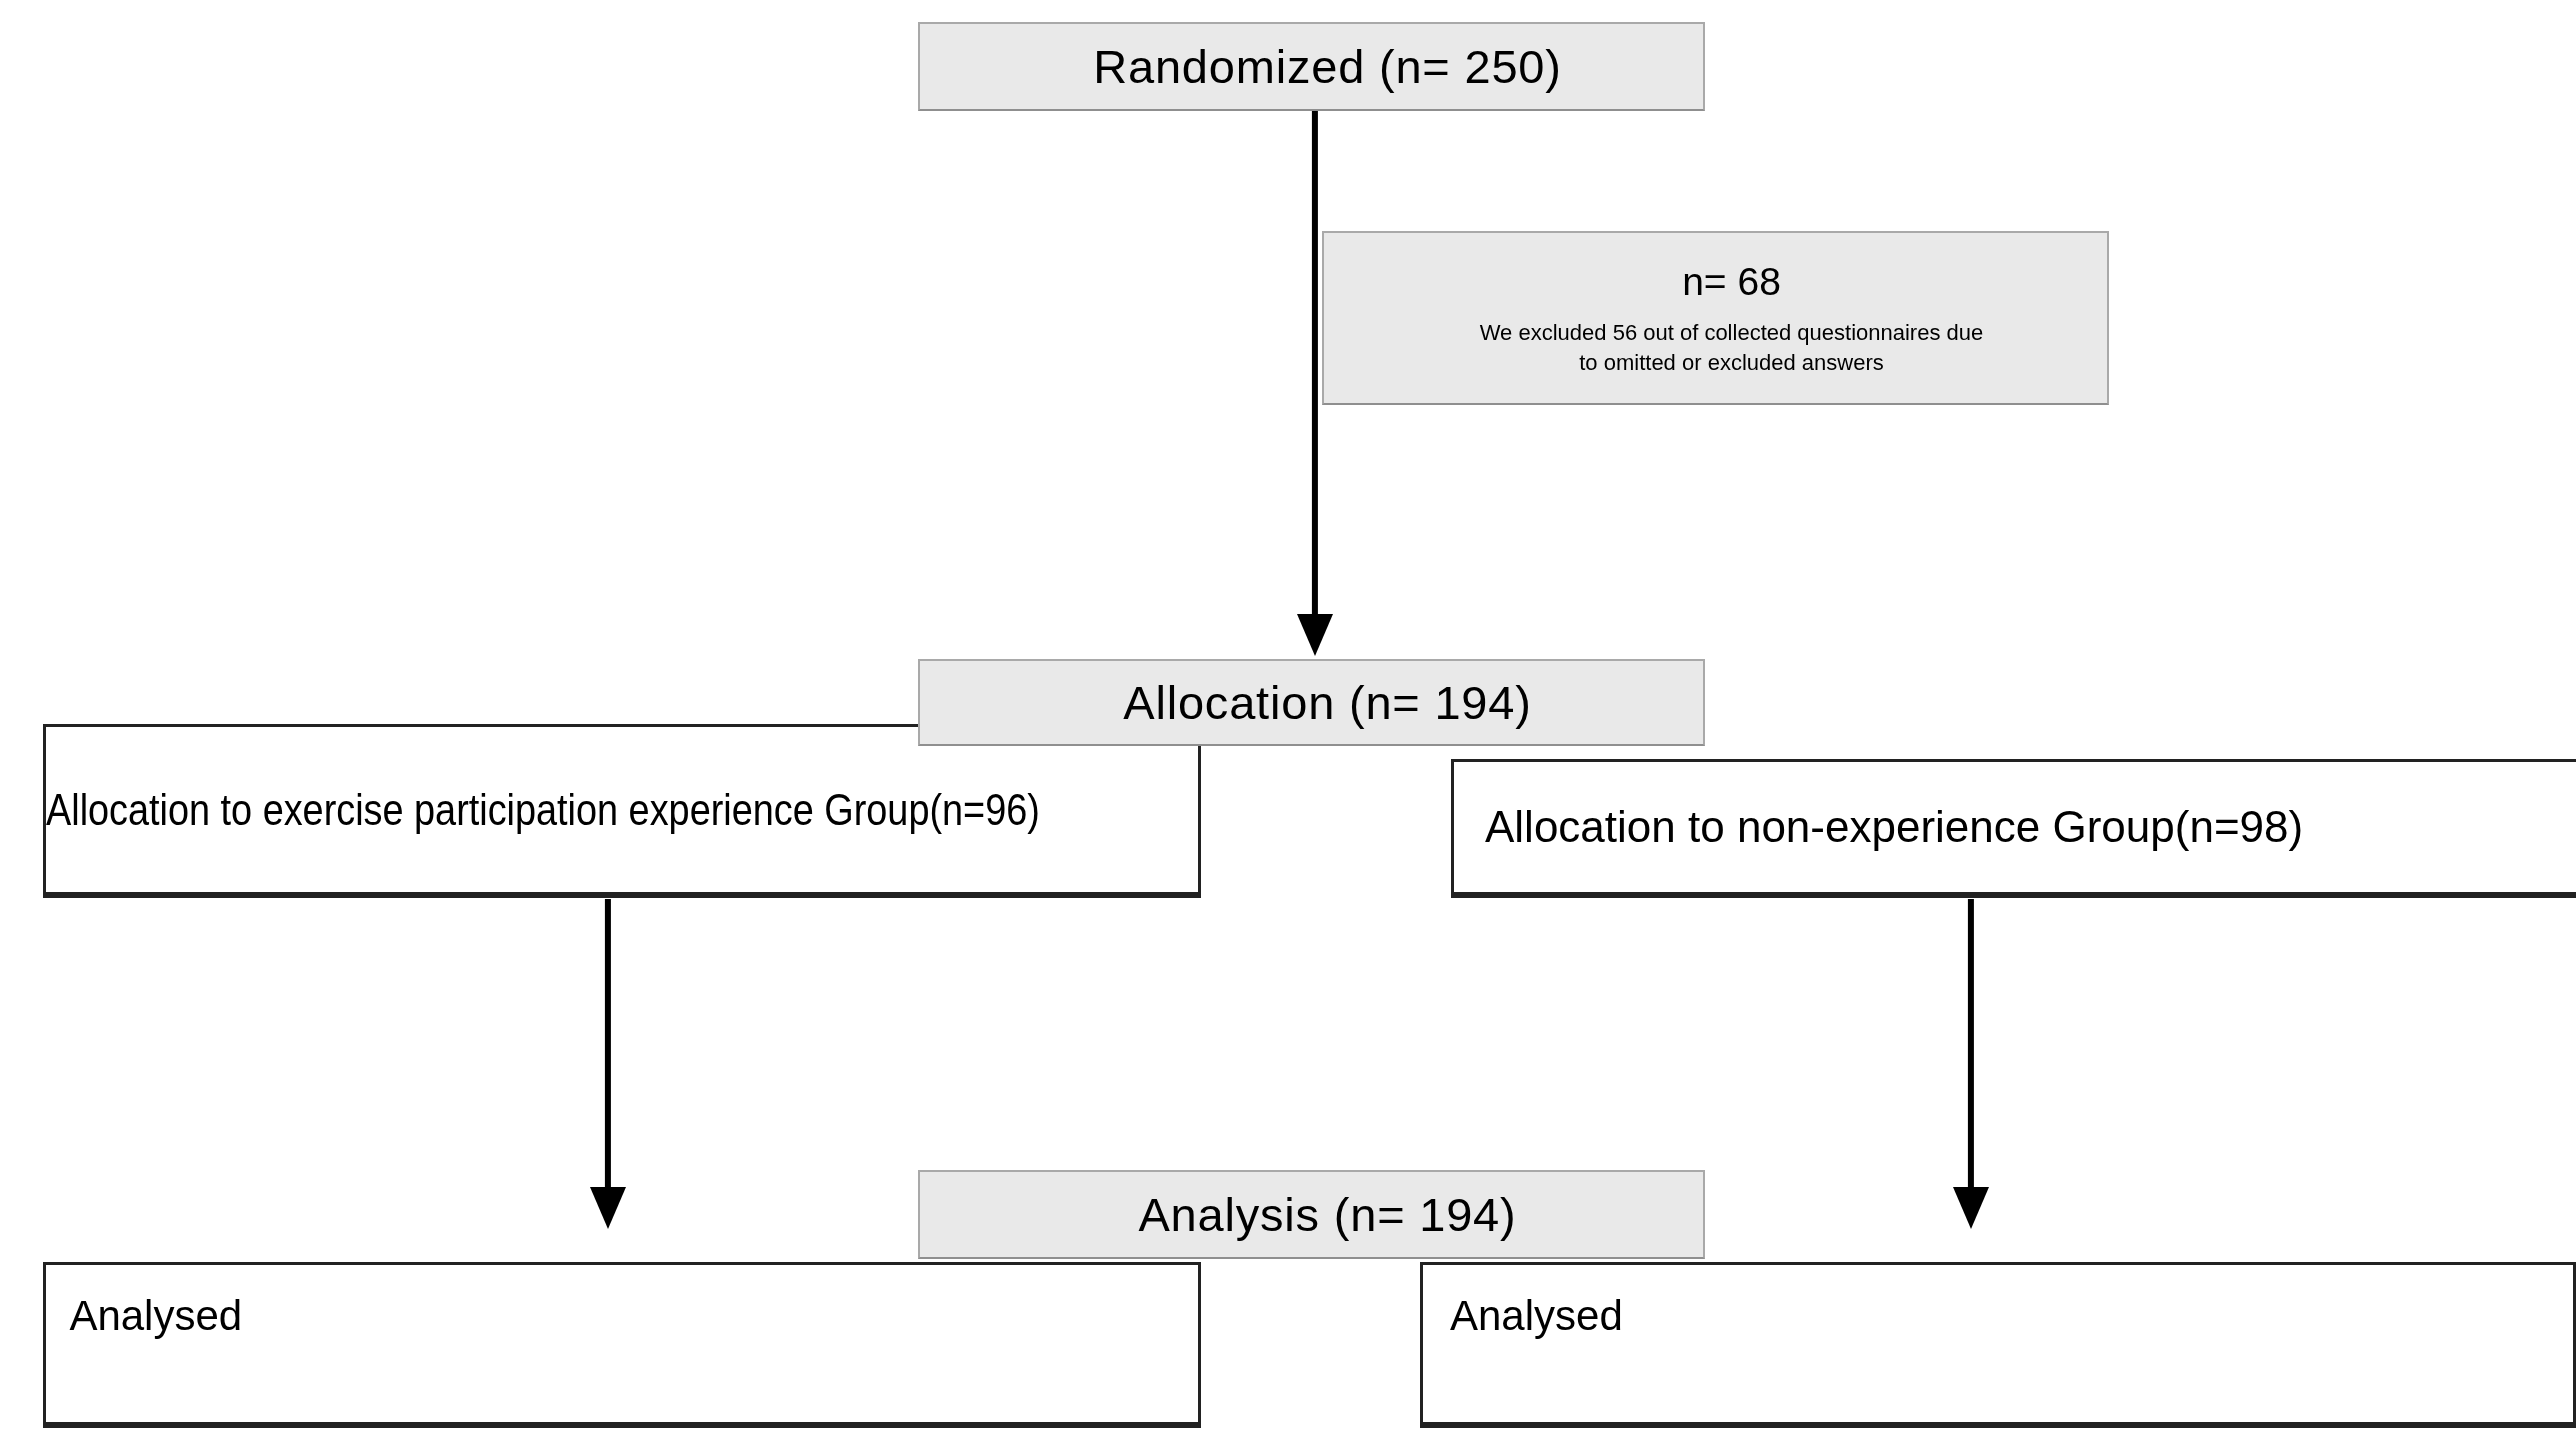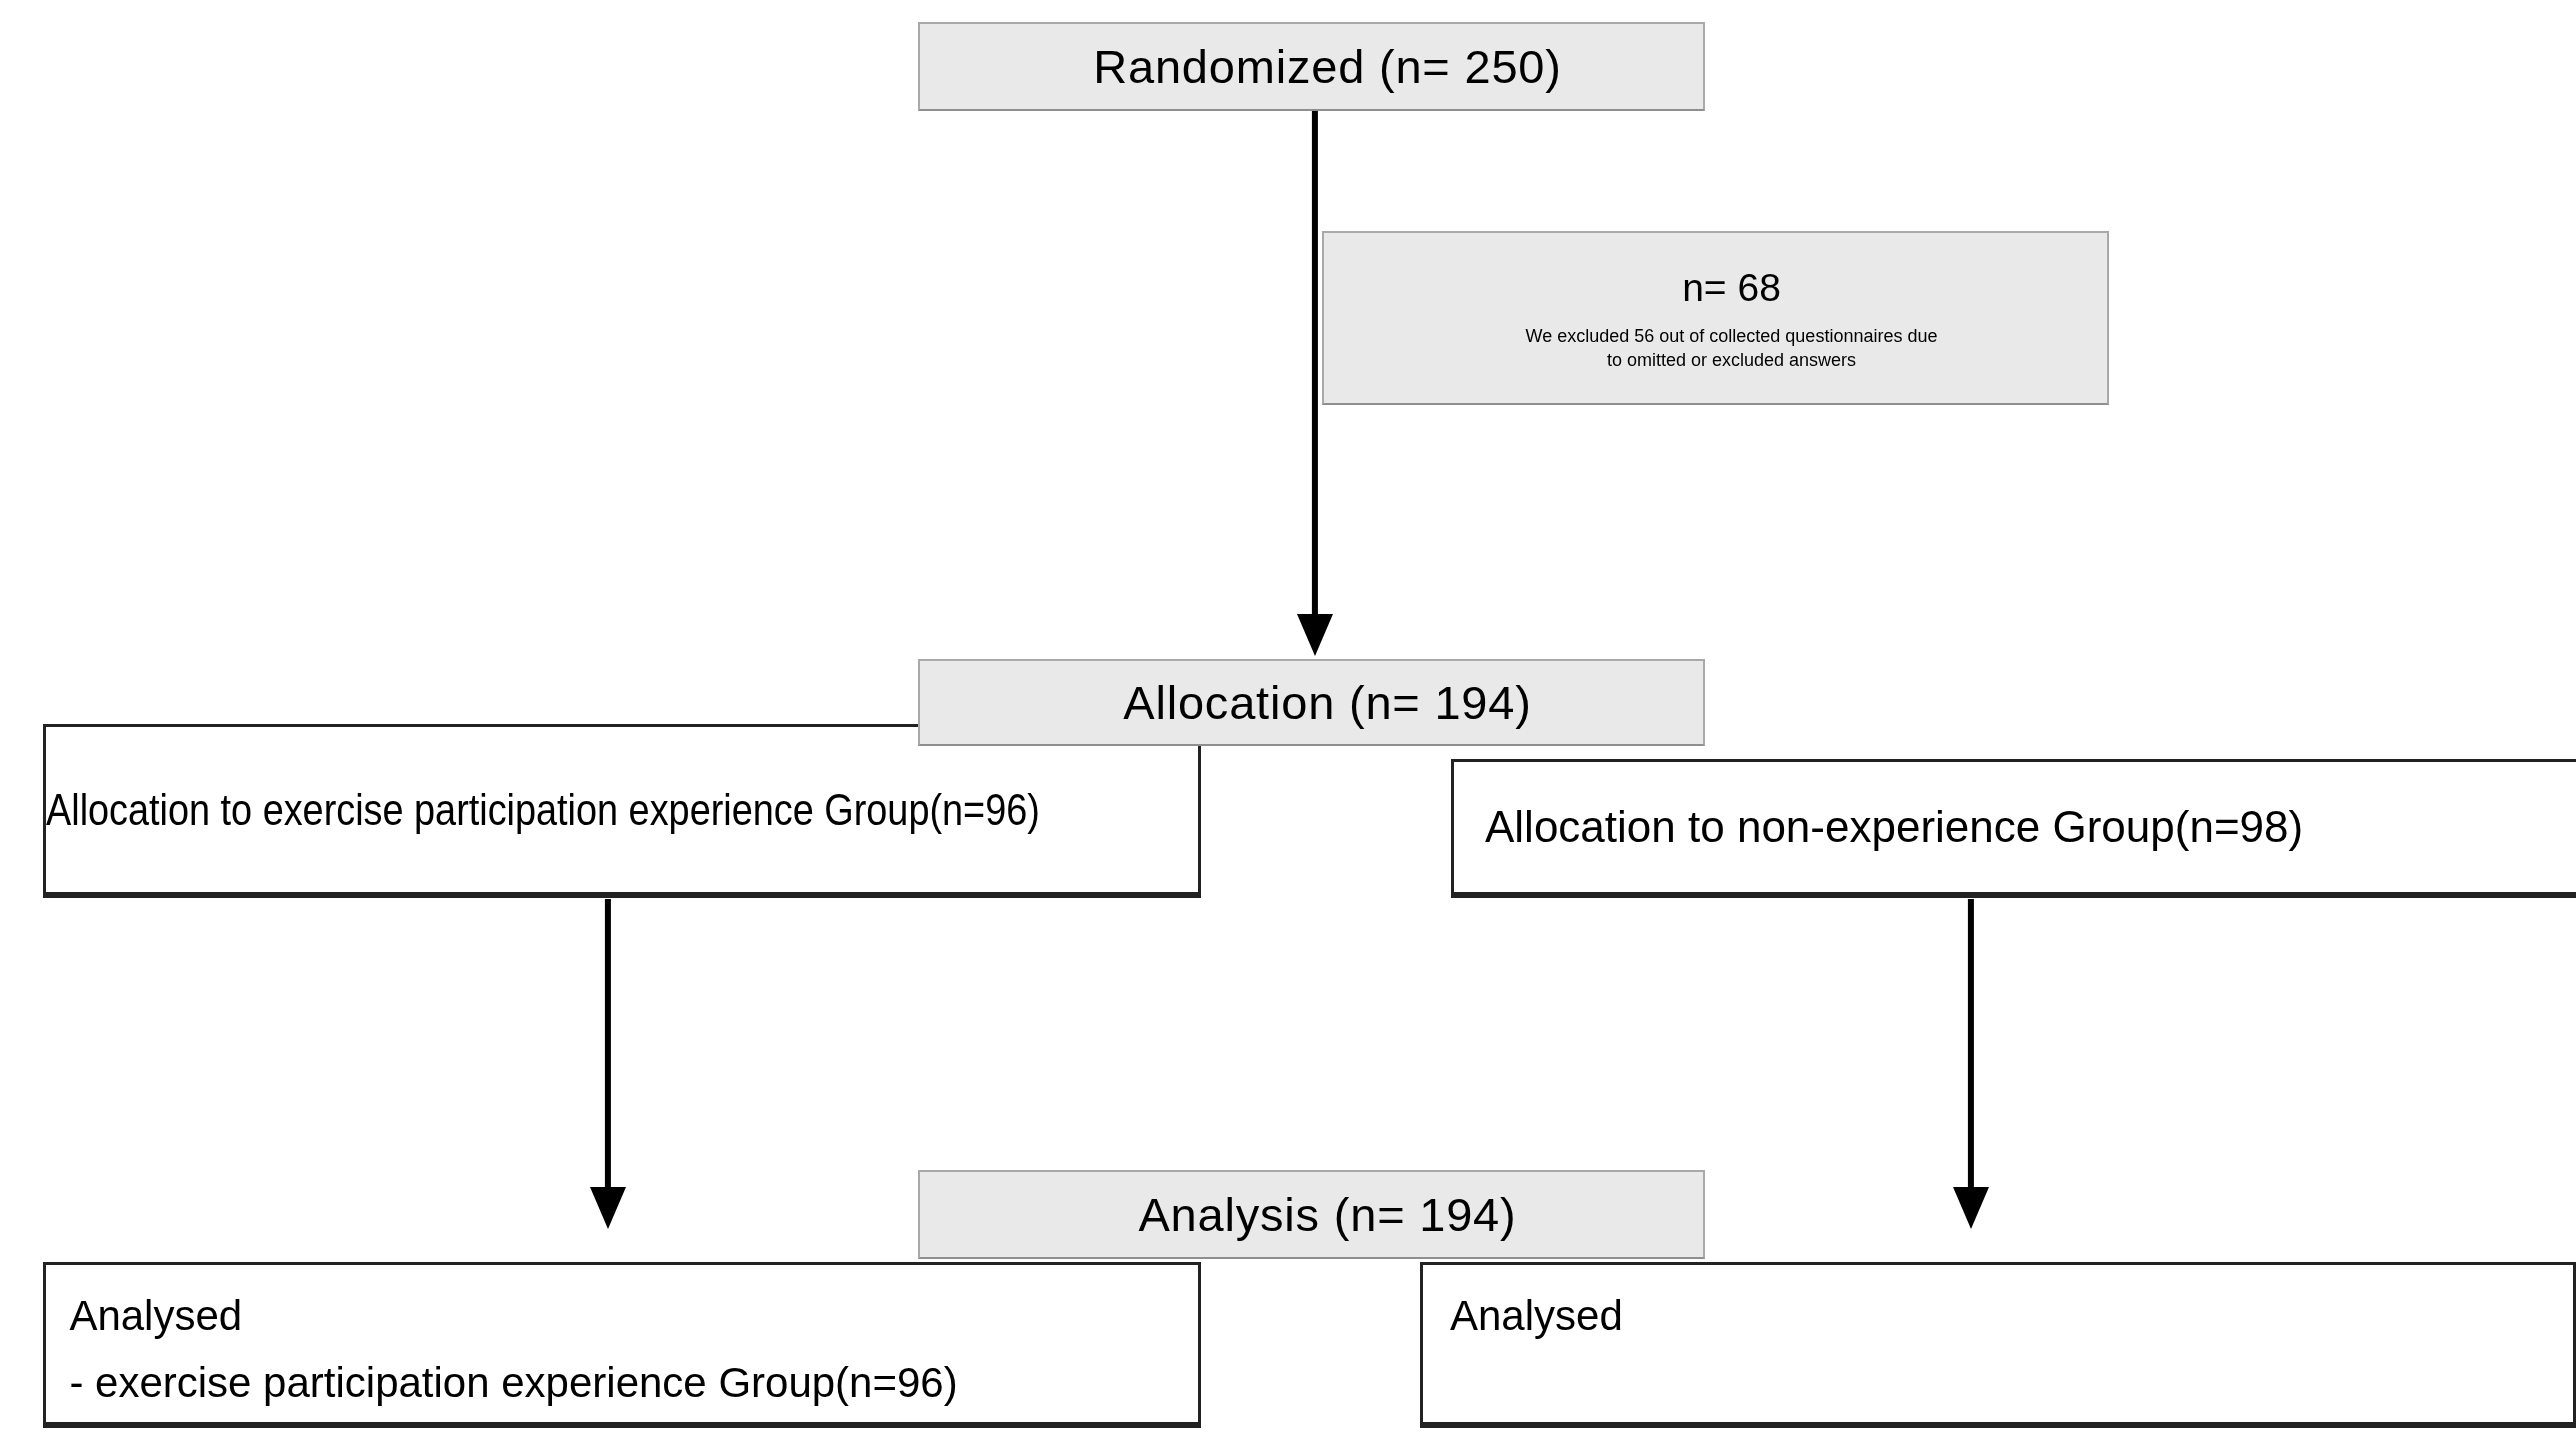--- a/index.html
+++ b/index.html
@@ -24,21 +24,21 @@
     align-items: center;
     justify-content: center;
     z-index: 3;
     text-align: center;
     padding-left: 32px;
   }
   .gnode .big { font-size: 47px; line-height: 1.1; letter-spacing: 0.8px; }
 
   .excluded-inner { display: flex; flex-direction: column; align-items: center; justify-content: center; }
   .excluded-title { font-size: 39px; line-height: 1.25; margin-bottom: 11px; }
-  .excluded-line { display: block; font-size: 18px; line-height: 1.35; text-align: center; }
+  .excluded-line { display: block; font-size: 22px; line-height: 1.35; text-align: center; }
 
   
   .wbox {
     position: absolute;
     background: #ffffff;
     border: 3.1px solid #222222;
     border-bottom-width: 6.2px;
     box-sizing: border-box;
     z-index: 1;
   }
@@ -114,21 +114,20 @@
     <div class="shaft"></div>
     <div class="head"></div>
   </div>
   <div class="arrow" id="arrow-right">
     <div class="shaft"></div>
     <div class="head"></div>
   </div>
 
   <div class="wbox two-line" id="box-analysed-exp">
     <span>Analysed</span>
-    <span>- exercise participation experience Group(n=96)</span>
   </div>
   <div class="wbox two-line" id="box-analysed-non">
     <span>Analysed</span>
   </div>
 
   <div class="gnode" id="box-analysis">
     <span class="big">Analysis (n= 194)</span>
   </div>
 
 </div>

